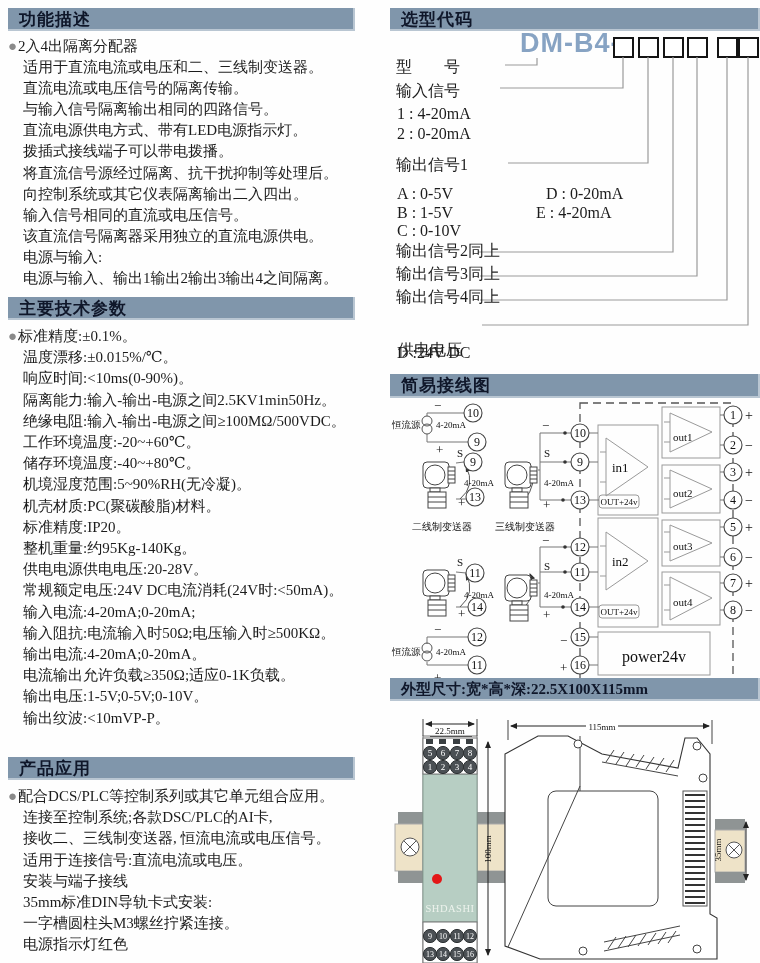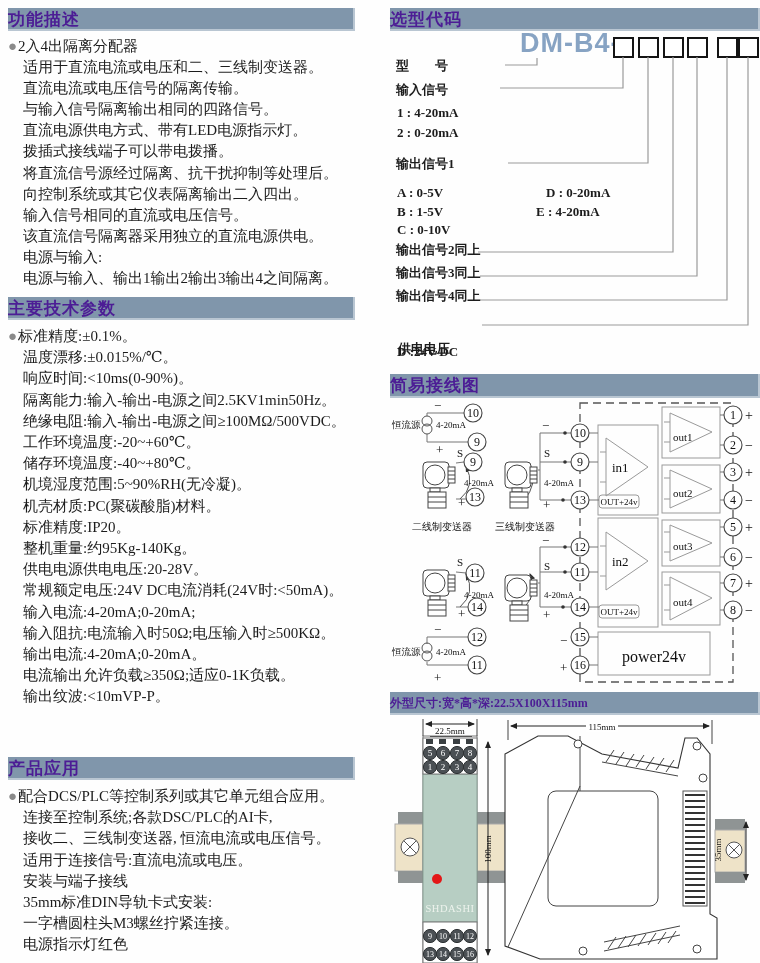--- a/index.html
+++ b/index.html
@@ -1,26 +1,26 @@
 <!DOCTYPE html>
 <html><head>
 <meta charset="utf-8">
 <style>
   html,body{margin:0;padding:0;background:#fff;}
   #page{position:relative;width:760px;height:963px;background:#fefefe;overflow:hidden;
         font-family:"Liberation Serif","DejaVu Serif",serif;color:#1c1c1c;}
   .abs{position:absolute;}
-  .bar{position:absolute;height:23px;background:#8096ab;color:#4c1d95;font-weight:bold;
-       font-size:17px;line-height:23px;box-sizing:border-box;
+  .bar{position:absolute;height:23px;background:#8096ab;color:#0f172a;font-weight:bold;
+       font-size:17px;line-height:23px;padding-left:11px;box-sizing:border-box;
        letter-spacing:1px;box-shadow:inset -2px -2px 0 #b9c6d2;}
   .text-list{position:absolute;width:384px;font-size:15px;line-height:21.1px;}
   .text-list .line{padding-left:15px;white-space:nowrap;}
   .text-list .line:first-child{padding-left:0;}
   .text-list .line:first-child::before{content:"●";color:#8a8a8a;font-size:15px;margin-right:1px;}
-  .sel-label{position:absolute;font-size:13px;white-space:nowrap;font-weight:bold;}
+  .sel-label{position:absolute;font-size:16px;white-space:nowrap;}
   .model-code{position:absolute;left:520px;top:28px;font-family:"Liberation Sans","DejaVu Sans",sans-serif;
               font-weight:bold;font-size:27px;letter-spacing:1px;color:#87a3c3;}
   .code-box{position:absolute;top:37px;width:17px;height:17px;border:2px solid #141414;background:#fff;}
   svg text{font-family:"Liberation Serif","DejaVu Serif",serif;}
 </style>
 </head>
 <body>
 
 <div id="page">
 
@@ -52,20 +52,21 @@
       <div class="line">机境湿度范围:5~90%RH(无冷凝)。</div>
       <div class="line">机壳材质:PC(聚碳酸脂)材料。</div>
       <div class="line">标准精度:IP20。</div>
       <div class="line">整机重量:约95Kg-140Kg。</div>
       <div class="line">供电电源供电电压:20-28V。</div>
       <div class="line">常规额定电压:24V DC电流消耗(24V时:&lt;50mA)。</div>
       <div class="line">输入电流:4-20mA;0-20mA;</div>
       <div class="line">输入阻抗:电流输入时50Ω;电压输入时≥500KΩ。</div>
       <div class="line">输出电流:4-20mA;0-20mA。</div>
       <div class="line">电流输出允许负载≥350Ω;适应0-1K负载。</div>
+      <div class="line">输出电压:1-5V;0-5V;0-10V。</div>
       <div class="line">输出纹波:&lt;10mVP-P。</div>
     </div>
 
   <div class="bar" style="left:8px;top:757px;width:347px;"><span>产品应用</span></div>
   <div class="text-list" style="left:8px;top:786px;line-height:21.2px;">
       <div class="line">配合DCS/PLC等控制系列或其它单元组合应用。</div>
       <div class="line">连接至控制系统;各款DSC/PLC的AI卡,</div>
       <div class="line">接收二、三线制变送器, 恒流电流或电压信号。</div>
       <div class="line">适用于连接信号:直流电流或电压。</div>
       <div class="line">安装与端子接线</div>
@@ -326,21 +327,21 @@
       <text x="283" y="41" font-size="11">out1</text>
       <text x="283" y="97" font-size="11">out2</text>
       <text x="283" y="150" font-size="11">out3</text>
       <text x="283" y="206" font-size="11">out4</text>
       <text x="229" y="105" font-size="9" text-anchor="middle">OUT+24v</text>
       <text x="229" y="215" font-size="9" text-anchor="middle">OUT+24v</text>
       <text x="264" y="262" font-size="16" text-anchor="middle">power24v</text>
     </g>
   </svg>
 
-  <div class="bar" style="left:390px;top:692px;width:370px;font-size:12px;letter-spacing:0;"><span>外型尺寸:宽*高*深:22.5X100X115mm</span></div>
+  <div class="bar" style="left:390px;top:678px;width:370px;font-size:15px;letter-spacing:0;"><span>外型尺寸:宽*高*深:22.5X100X115mm</span></div>
 
   <svg class="abs" style="left:390px;top:716px;" width="370" height="247" viewBox="0 0 370 247">
     <defs>
       <marker id="arw2" markerWidth="8" markerHeight="8" refX="6" refY="3" orient="auto-start-reverse" markerUnits="userSpaceOnUse">
         <path d="M0,0L7,3L0,6Z" fill="#222"></path>
       </marker>
     </defs>
 
     <g>
 

